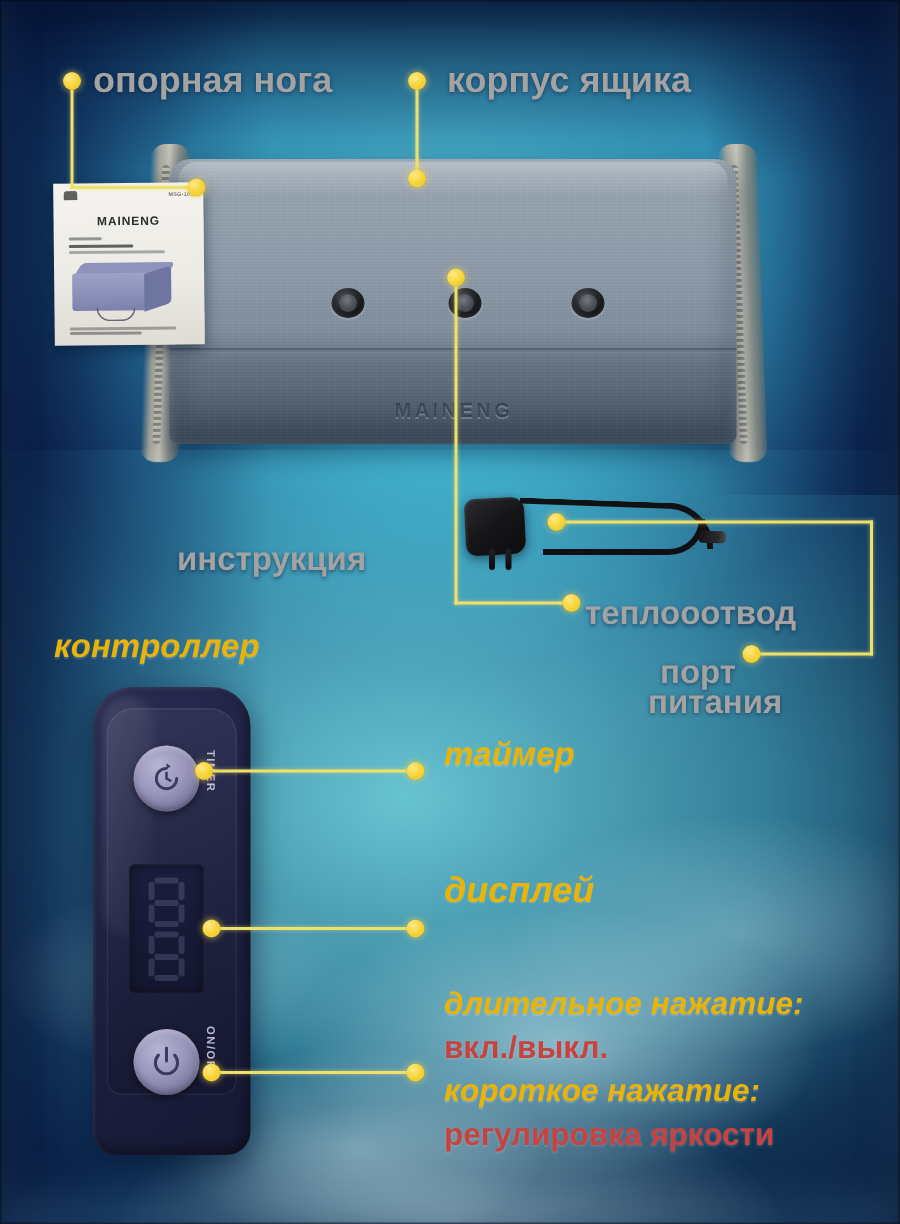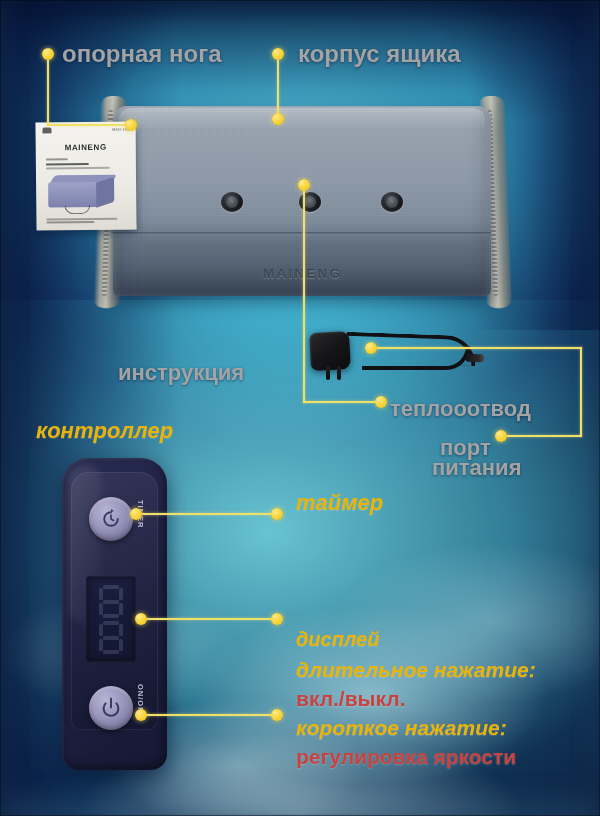--- a/index.html
+++ b/index.html
@@ -526,21 +526,21 @@
   }
 
   .lab-oppora   { left: 62px;  top: 40px;  font-size: 24px; }
   .lab-korpus   { left: 298px; top: 40px;  font-size: 24px; }
   .lab-instr    { left: 118px; top: 360px; font-size: 22px; }
   .lab-teplo    { left: 390px; top: 396px; font-size: 22px; }
   .lab-port     { left: 440px; top: 435px; font-size: 22px; }
   .lab-pitaniya { left: 432px; top: 455px; font-size: 22px; }
   .lab-contr    { left: 36px;  top: 418px; font-size: 22px; }
   .lab-taimer   { left: 296px; top: 490px; font-size: 22px; }
-  .lab-display  { left: 296px; top: 628px; font-size: 20px; }
+  .lab-display  { left: 296px; top: 580px; font-size: 24px; }
 
   .lab-long   { left: 296px; top: 658px; font-size: 21px; }
   .lab-onoff  { left: 296px; top: 687px; font-size: 21px; }
   .lab-short  { left: 296px; top: 716px; font-size: 21px; }
   .lab-bright { left: 296px; top: 745px; font-size: 21px; }
 </style>
 </head>
 <body>
 
 <div id="poster">

